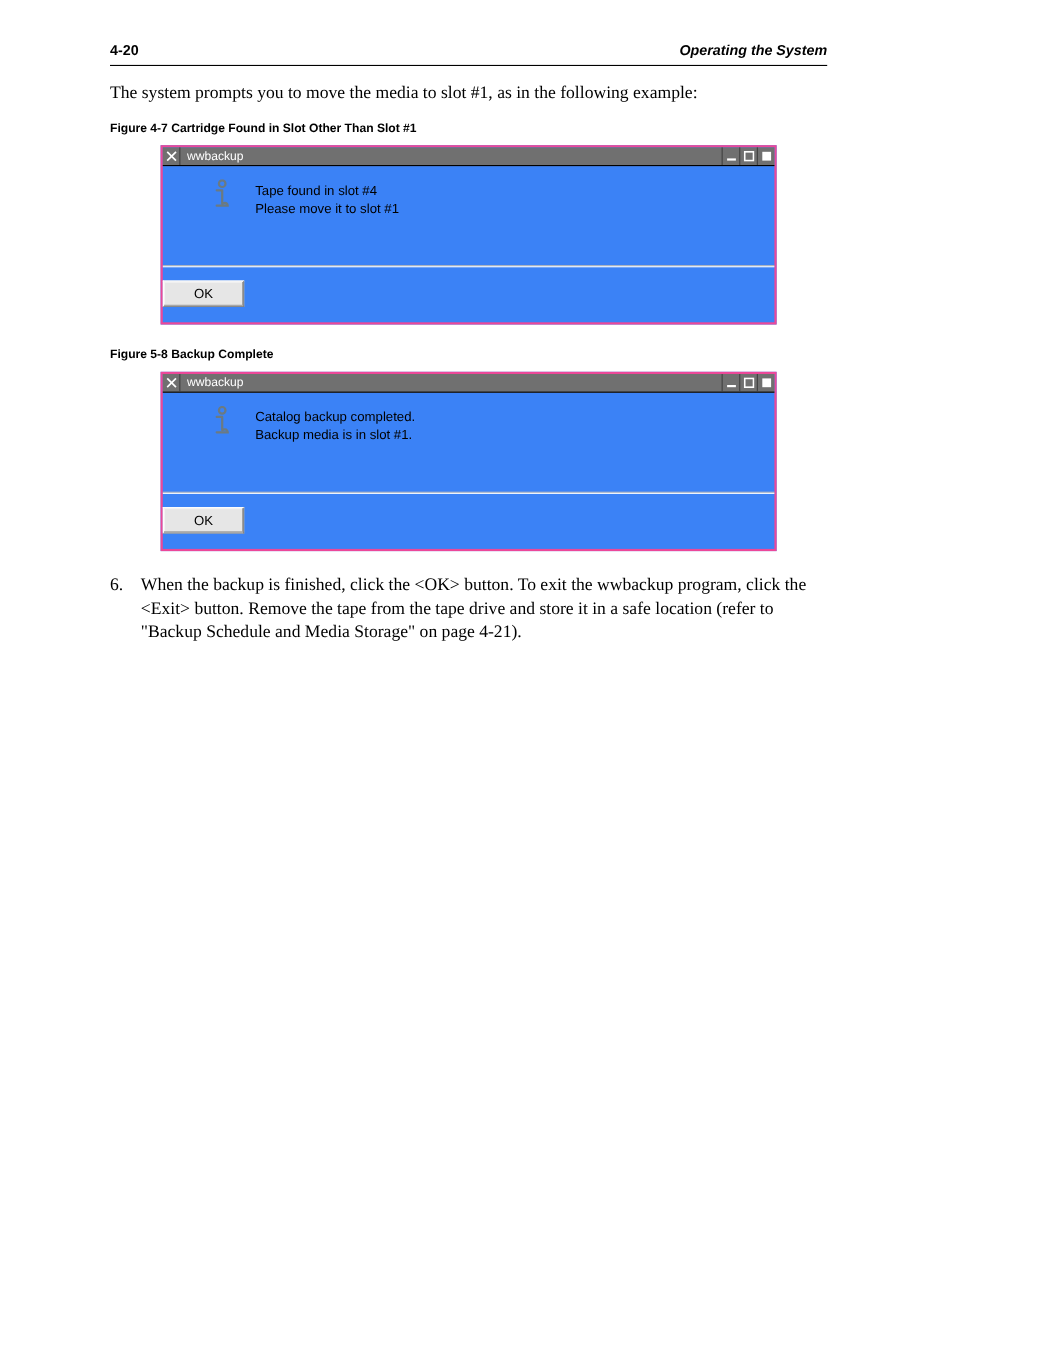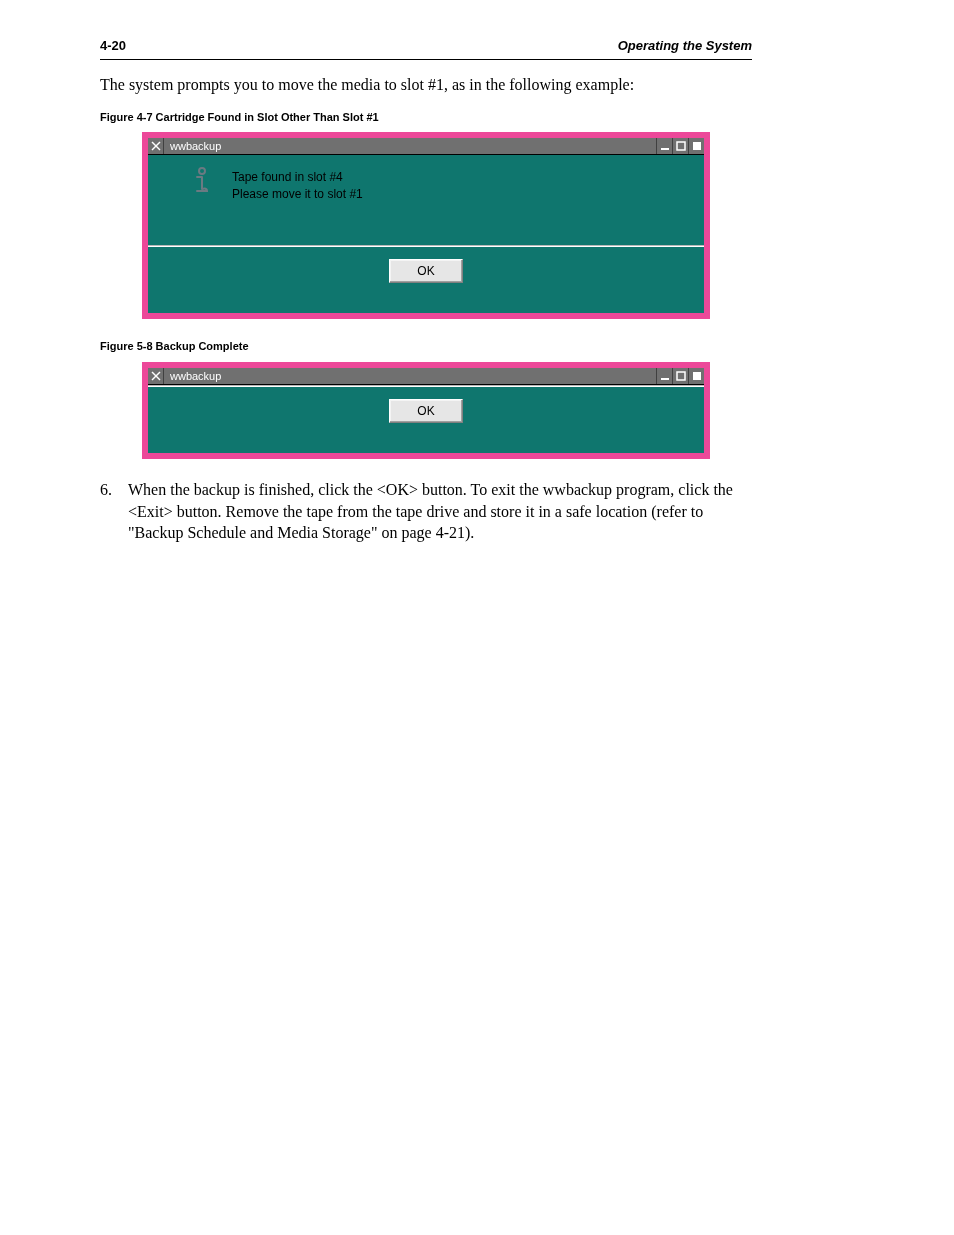--- a/index.html
+++ b/index.html
@@ -43,22 +43,22 @@
   }
   .figwrap {
     display: flex;
     justify-content: center;
     margin: 6px 0 20px 0;
   }
 
   
   .dialog {
     width: 556px;
-    border: 6px solid #ec4899;
-    background: #0f766e;
+    border: 2px solid #ec4899;
+    background: #3b82f6;
     font-family: Arial, Helvetica, sans-serif;
     font-size: 12px;
     color: #000;
     box-shadow: none;
   }
   .titlebar {
     background: #707070;
     color: #fff;
     height: 16px;
     display: flex;
@@ -113,22 +113,22 @@
   }
 
   .dlg-sep {
     border-top:1px solid #b8b8b8;
     border-bottom:1px solid #ffffff;
     height:0;
     margin:0;
   }
   .dlg-actions {
     display:flex;
-    justify-content:center;
-    padding:12px 0 30px 0;
+    justify-content:flex-start;
+    padding:12px 0 14px 0;
   }
   .btn {
     min-width:74px;
     height:24px;
     background:#e6e6e6;
     border:1px solid #808080;
     border-top-color:#ffffff;
     border-left-color:#ffffff;
     box-shadow: inset -1px -1px 0 #a0a0a0, inset 1px 1px 0 #f4f4f4;
     font-size:12px;
@@ -224,20 +224,30 @@
                   <rect x="1" y="1" width="8" height="8" fill="none" stroke="#fff" stroke-width="1.5"></rect>
                 </svg>
           </div>
           <div class="winbtn">
             <svg viewBox="0 0 10 10">
                   <rect x="1" y="1" width="8" height="8" fill="#fff"></rect>
                 </svg>
           </div>
         </div>
       </div>
+      <div class="dlg-body">
+        <div class="info-icon">
+          <svg viewBox="0 0 24 30">
+            <circle cx="12" cy="4" r="3" fill="none" stroke="#6b7a82" stroke-width="2"></circle>
+            <path d="M12 10 C12 10 12 22 12 22 M7 10 L12 10 M7 24 L17 24 C17 24 17 20 12 22" fill="none" stroke="#6b7a82" stroke-width="2" stroke-linecap="round"></path>
+          </svg>
+        </div>
+        <div class="msg">Catalog backup completed.
+Backup media is in slot #1.</div>
+      </div>
       <div class="dlg-sep"></div>
       <div class="dlg-actions">
         <div class="btn">
           <span>OK</span>
         </div>
       </div>
     </div>
   </div>
 
   <div class="para" style="display:flex;">

